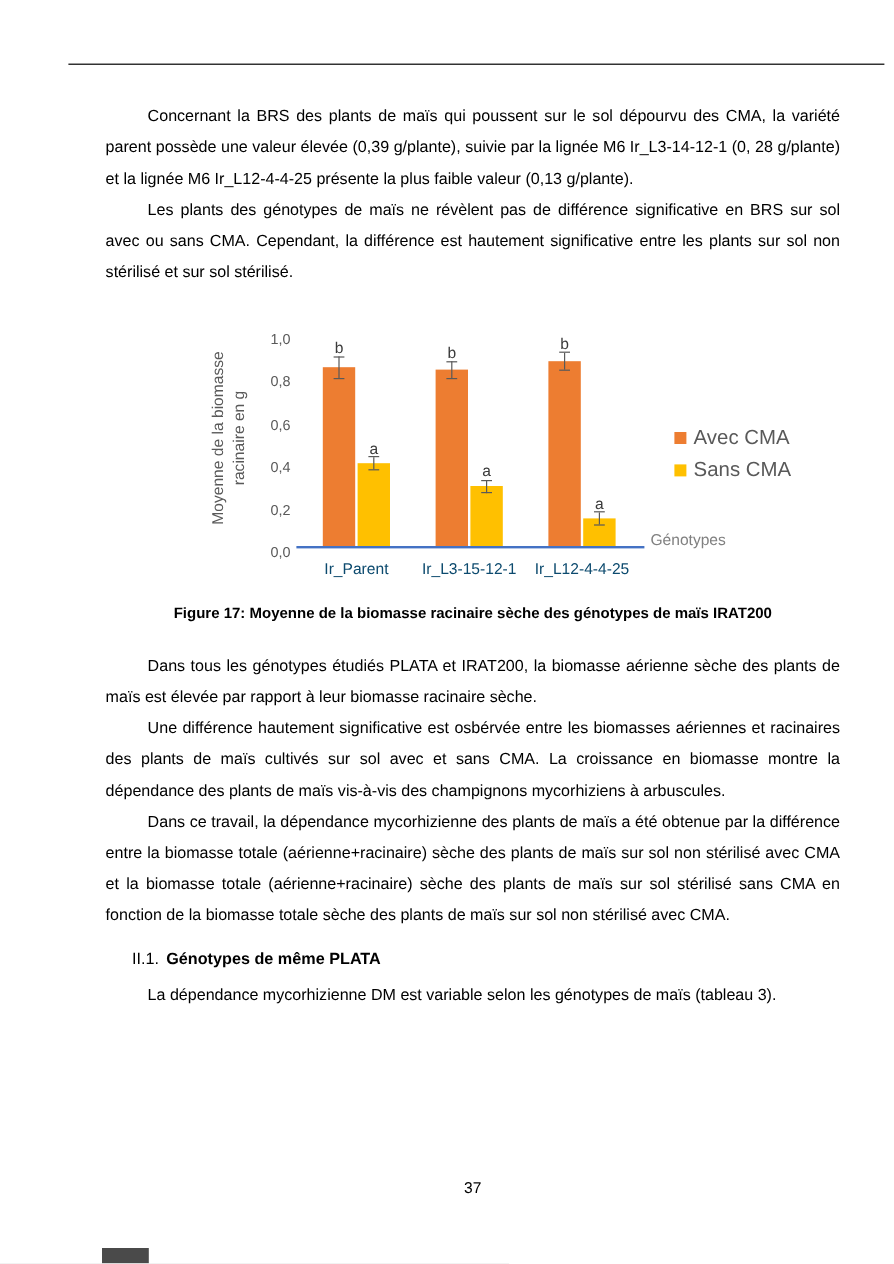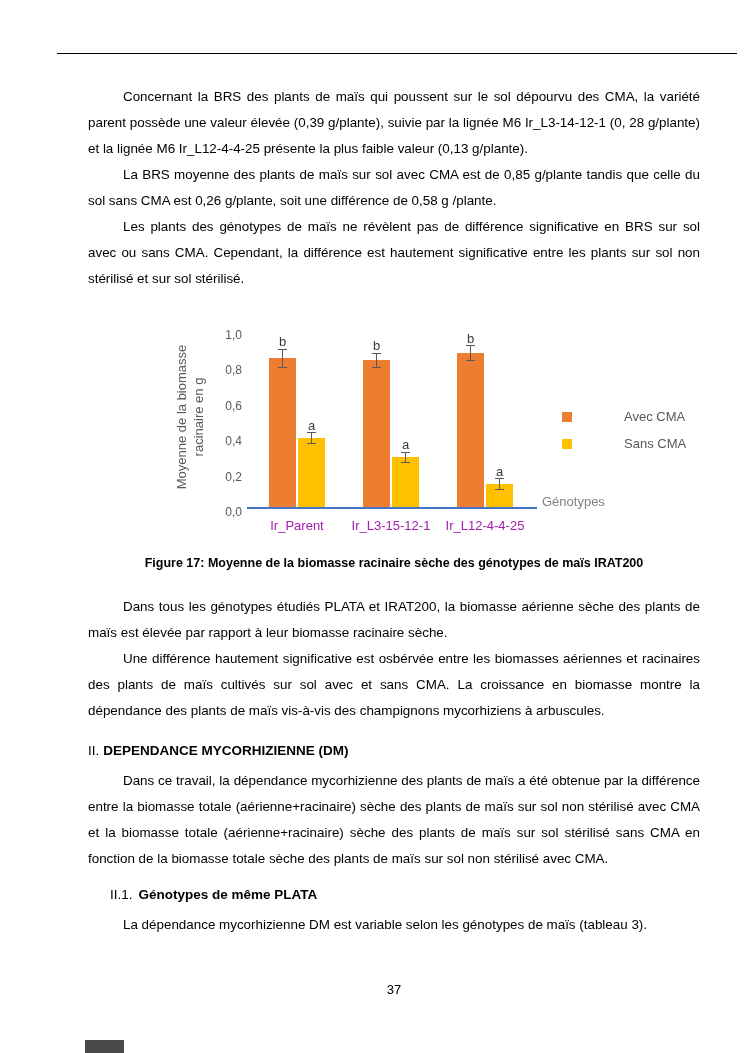--- a/index.html
+++ b/index.html
@@ -34,24 +34,24 @@
     transform:translate(-50%,-50%) rotate(-90deg);
     text-align:center; font-size:13px; line-height:17px; color:#595959;
   }
   .xlabel { position:absolute; left:372px; top:177px; font-size:13px; color:#808080; white-space:nowrap; }
   .xaxis  { position:absolute; left:77px; top:195px; width:290px; height:2px; background:#4472C4; }
   .ytick  { position:absolute; left:28px; width:44px; text-align:right; font-size:12px; color:#595959; }
   .bar    { position:absolute; width:27px; }
   .err-line { position:absolute; width:1px; background:#595959; }
   .err-cap  { position:absolute; width:9px; height:1px; background:#595959; }
   .letter { position:absolute; width:20px; text-align:center; font-size:13px; color:#3b3b3b; }
-  .cat    { position:absolute; top:201px; width:110px; text-align:center; font-size:13px; color:#a21caf; white-space:nowrap; }
+  .cat    { position:absolute; top:201px; width:110px; text-align:center; font-size:13px; color:#0c4a6e; white-space:nowrap; }
   .legend-item { position:absolute; left:392px; display:flex; align-items:center; gap:6px; }
   .swatch { width:10px; height:10px; flex:0 0 auto; }
-  .leg-label { font-size:13px; color:#595959; white-space:nowrap;margin-left:46px; }
+  .leg-label { font-size:17px; color:#595959; white-space:nowrap; }
 
   
   .caption { margin-top:10px; text-align:center; font-weight:bold; font-size:12.5px; text-indent:0; }
   .note1   { margin-top:8px;  text-align:center; font-style:italic; font-size:11.5px; }
   .note2   { margin-top:4px;  text-align:center; font-size:11.5px; white-space:pre; }
 
   
   .h2 { margin-top:14px; margin-bottom:4px; font-size:13.5px; text-align:left; }
   .h2-num { font-weight:normal; margin-right:4px; }
   .h2-title { font-weight:bold; }
@@ -66,21 +66,20 @@
 </head>
 <body>
 
 <div class="page">
 
   <div class="header-rule"></div>
 
   <div class="content">
 
     <p class="body">Concernant la BRS des plants de maïs qui poussent sur le sol dépourvu des CMA, la  variété parent possède une valeur élevée (0,39 g/plante), suivie par la lignée M6 Ir_L3-14-12-1 (0, 28 g/plante) et la lignée M6 Ir_L12-4-4-25 présente la plus faible valeur (0,13 g/plante).</p>
-    <p class="body">La BRS moyenne des plants de maïs sur sol avec CMA est de 0,85 g/plante tandis que celle du sol sans CMA est 0,26 g/plante, soit une différence de 0,58 g /plante.</p>
     <p class="body">Les plants des génotypes de maïs ne révèlent pas de différence significative en BRS sur sol avec ou sans CMA. Cependant, la différence est hautement significative entre les plants sur sol non stérilisé et sur sol stérilisé.</p>
 
     <div class="figure-block">
       <div id="chart" class="chart">
         <div class="ylabel">Moyenne de la biomasse racinaire en g</div>
         <div class="xlabel">Génotypes</div>
       <div class="ytick" style="top: 187px;">0,0</div>
           <div class="ytick" style="top: 151.6px;">0,2</div>
           <div class="ytick" style="top: 116.2px;">0,4</div>
           <div class="ytick" style="top: 80.8px;">0,6</div>
@@ -129,23 +128,20 @@
             <div class="leg-label">Sans CMA</div>
           </div>
         </div>
     </div>
 
     <div class="caption">Figure 17: Moyenne de la biomasse racinaire sèche des génotypes de maïs IRAT200</div>
 
     <p class="body mt-p4">Dans tous les génotypes étudiés PLATA et IRAT200, la biomasse aérienne sèche des plants de maïs est élevée par rapport à leur biomasse racinaire sèche.</p>
     <p class="body">Une différence hautement significative est osbérvée entre les biomasses aériennes et racinaires des plants  de maïs cultivés sur sol avec et sans CMA. La croissance en biomasse montre la dépendance des plants de maïs vis-à-vis des champignons mycorhiziens à arbuscules.</p>
 
-    <div class="h2">
-      <span class="h2-num">II.</span><span class="h2-title">DEPENDANCE MYCORHIZIENNE (DM)</span>
-    </div>
 
     <p class="body">Dans ce travail, la dépendance mycorhizienne des plants de maïs a été obtenue par la différence entre la biomasse totale (aérienne+racinaire) sèche des plants de maïs sur sol non stérilisé  avec CMA et la biomasse totale (aérienne+racinaire) sèche des plants de maïs sur sol stérilisé sans CMA en fonction de la biomasse totale sèche des plants de maïs sur sol non stérilisé avec CMA.</p>
 
     <div class="h3">
       <span class="h3-num">II.1.</span><span class="h3-title">Génotypes de même PLATA</span>
     </div>
 
     <p class="body">La dépendance mycorhizienne DM est variable selon les génotypes de maïs (tableau 3).</p>
 
   </div>

